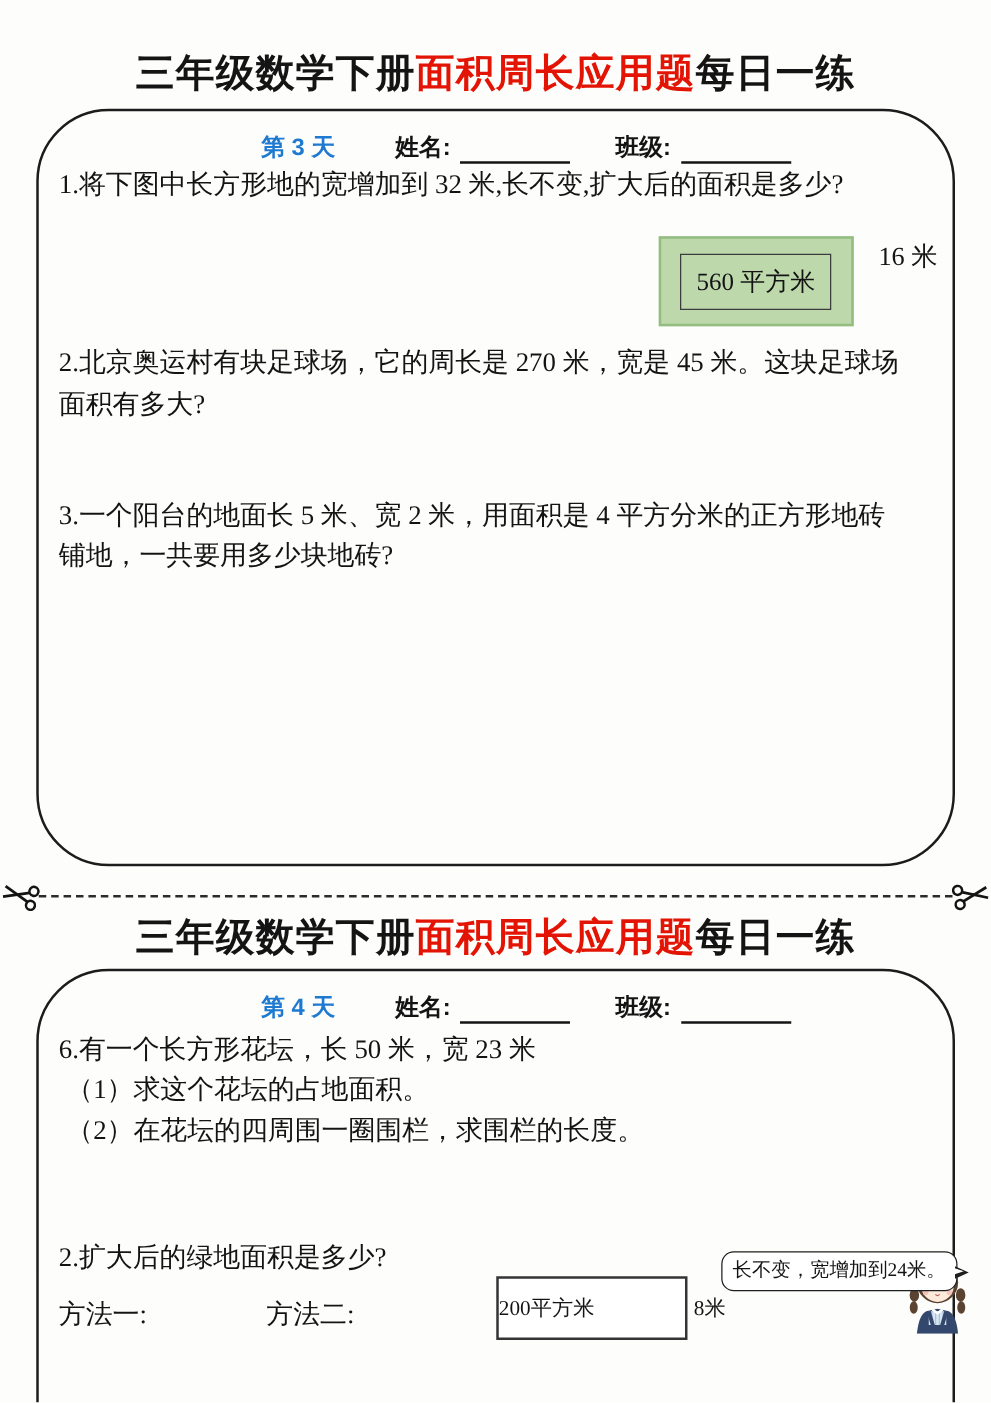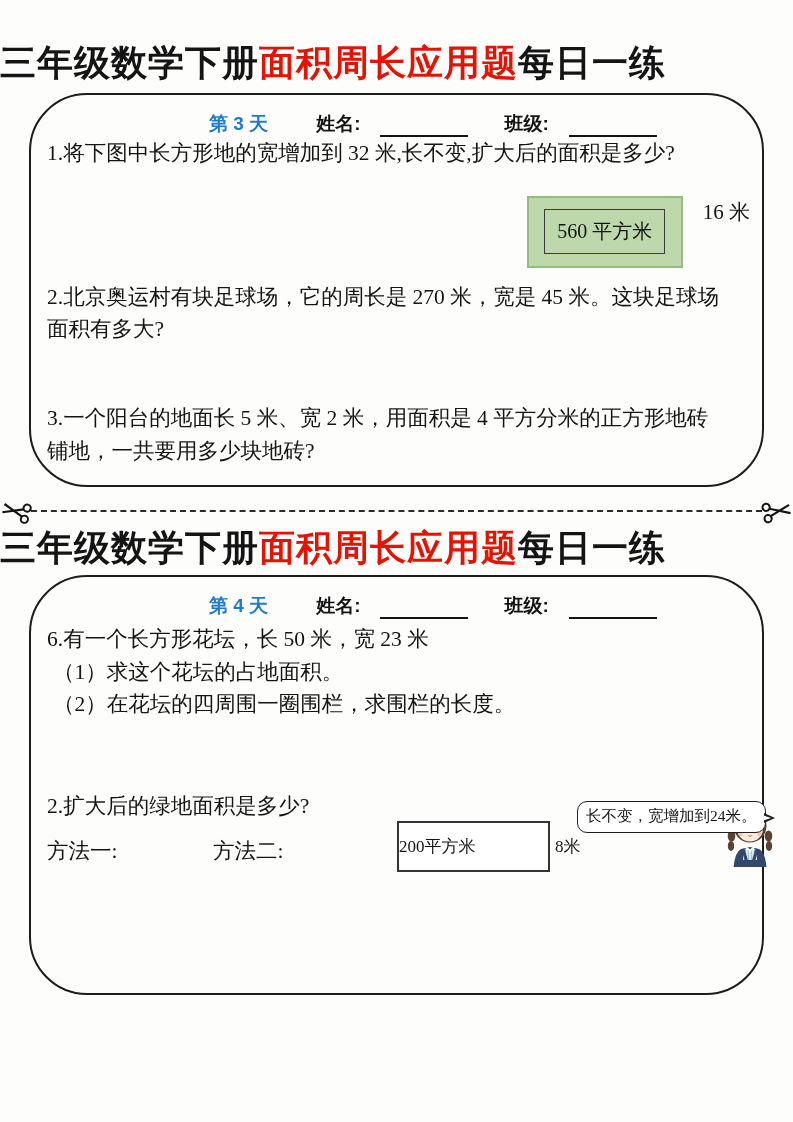--- a/index.html
+++ b/index.html
@@ -9,53 +9,53 @@
     width: 793px;
     height: 1122px;
     margin: 0 auto;
     background: #fdfdfc;
     font-family: "Liberation Serif", "DejaVu Serif", serif;
     color: #141414;
     overflow: hidden;
   }
   
   .doc-title {
-    text-align: left;
+    text-align: center;
     font-family: "Liberation Sans", "DejaVu Sans", sans-serif;
     font-weight: 900;
-    font-size: 36px;
+    font-size: 31px;
     letter-spacing: 1px;
     line-height: 1.25;
   }
   .doc-title .red { color: #e31404; }
   .title-1 { padding-top: 40px; }
   .title-2 { padding-top: 2px; }
 
   
   .panel {
     width: 735px;
     margin: 8px auto 0;
     border: 2.5px solid #1c1c1c;
     border-radius: 58px;
     padding: 8px 10px 0;
   }
-  .panel-day3 { height: 394px; }
+  .panel-day3 { height: 606px; }
   .panel-day4 { height: 420px; margin-top: 5px; }
 
   .panel-header {
     display: flex;
     align-items: flex-end;
     padding-left: 168px;
     font-family: "Liberation Sans", "DejaVu Sans", sans-serif;
     font-weight: bold;
     font-size: 19px;
     height: 34px;
   }
   .day-label { color: #1e7ad0; margin-right: 48px; white-space: nowrap; }
-  .field-group { display: flex; align-items: flex-end; margin-right: 36px; white-space: nowrap; gap: 12px; }
+  .field-group { display: flex; align-items: flex-end; margin-right: 36px; white-space: nowrap; }
   .blank-line {
     display: inline-block;
     width: 88px;
     border-bottom: 2px solid #141414;
     height: 20px;
     margin-left: 8px;
   }
 
   .question {
     font-size: 21.5px;

